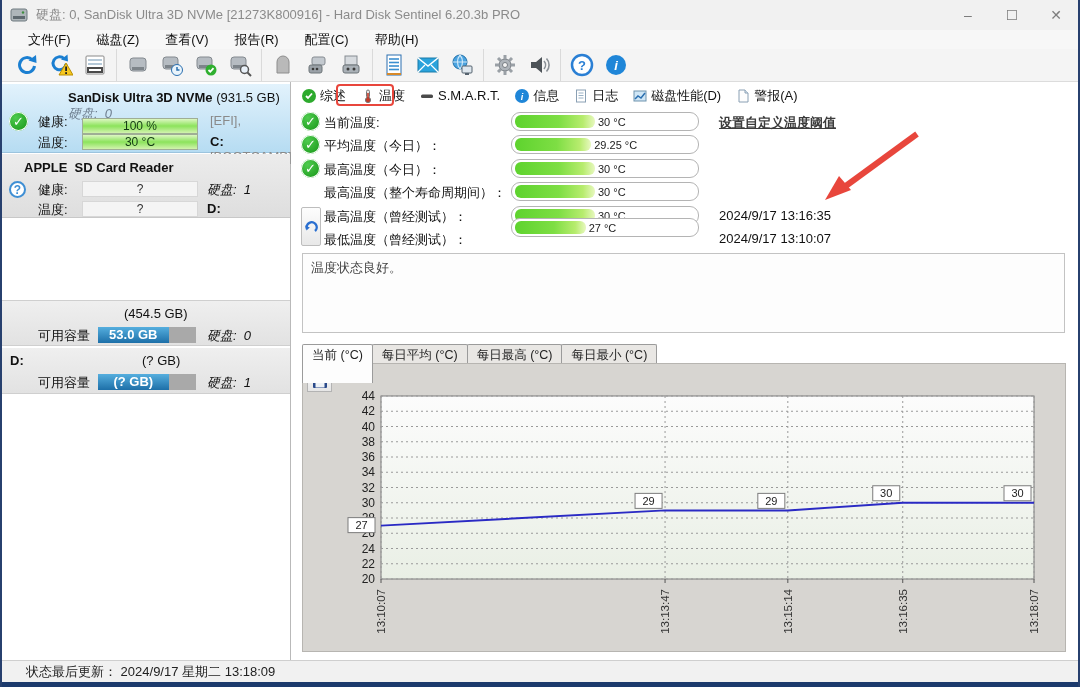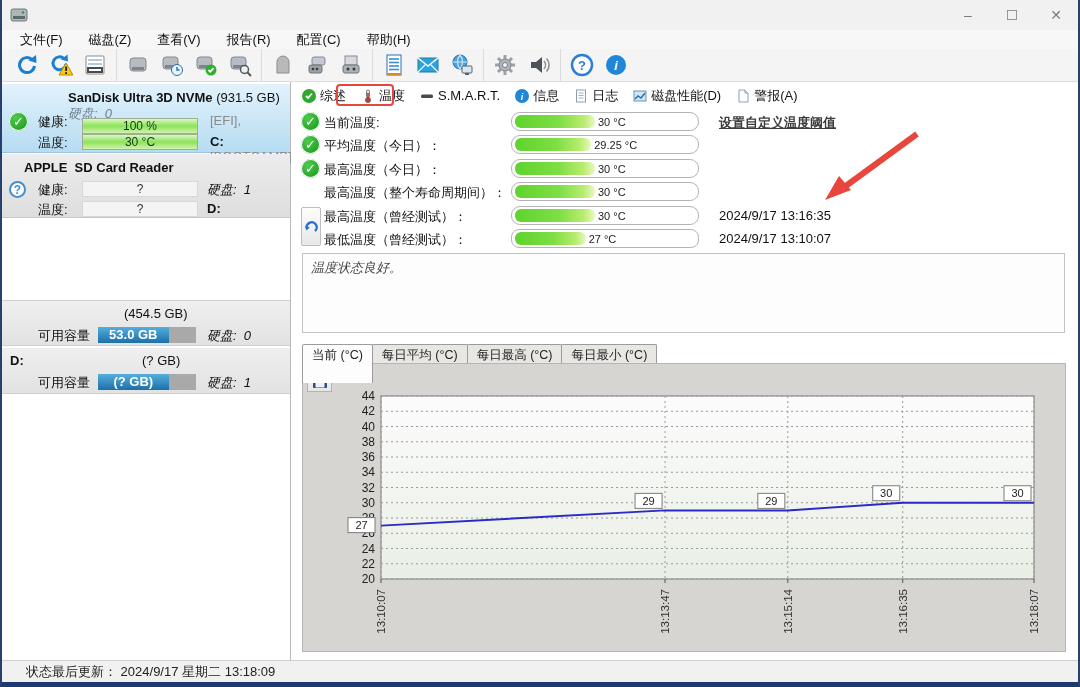--- a/index.html
+++ b/index.html
@@ -8,21 +8,21 @@
   #window { position:relative; width:1080px; height:687px; background:#fff; border-left:2px solid #27406e; border-right:2px solid #27406e; overflow:hidden; }
   .abs { position:absolute; }
 
   
   #titlebar { left:0; top:0; width:100%; height:30px; background:#f1f1f1; display:flex; align-items:center; }
   #title-text { color:#8b8b8b; font-size:13px; margin-left:8px; }
   .winbtn { width:44px; height:30px; display:flex; align-items:center; justify-content:center; color:#7d7d7d; font-size:14px; }
   #win-controls { position:absolute; right:0; top:0; display:flex; }
 
   
-  #menubar { left:0; top:30px; width:100%; height:19px; background:#f7f7f7; display:flex; align-items:center; padding-left:18px; gap:26px; font-size:13px; color:#111; }
+  #menubar { left:0; top:30px; width:100%; height:19px; background:#f7f7f7; display:flex; align-items:center; padding-left:26px; gap:26px; font-size:13px; color:#111; }
 
   
   #toolbar { left:0; top:49px; width:100%; height:33px; background:#f4f4f4; border-bottom:1px solid #dcdcdc; display:flex; align-items:center; padding-left:4px; }
   .tgroup { display:flex; align-items:center; height:100%; padding:0 6px; border-right:1px solid #dadada; gap:4px; }
   .tbtn { width:30px; height:28px; display:flex; align-items:center; justify-content:center; }
   .tbtn svg { width:24px; height:24px; }
 
   
   #sidebar { left:0; top:82px; width:289px; height:578px; background:#fff; border-right:1px solid #b9b9b9; }
   .sideblock { position:absolute; left:0; width:288px; }
@@ -44,21 +44,21 @@
   
   .trowlabel { position:absolute; left:322px; font-size:13px; color:#111; }
   .tbar { position:absolute; left:509px; width:188px; height:19px; border:1px solid #b4b4b4; border-radius:9px; background:#fff; display:flex; align-items:center; overflow:hidden; }
   .tbar-fill { height:13px; margin-left:3px; border-radius:6px; background:linear-gradient(90deg,#5ed32e,#7ede44 55%,#b7ec6e 85%,#e8f8c0); flex:none; }
   .tbar-val { font-size:11px; color:#222; margin-left:3px; white-space:nowrap; }
   .rowicon { position:absolute; left:299px; }
   .rlink { position:absolute; left:717px; font-size:13px; color:#3c3c3c; text-decoration:underline; font-weight:bold; }
   .rtime { position:absolute; left:717px; font-size:13px; color:#111; }
   #undo-btn { position:absolute; left:299px; top:207px; width:20px; height:39px; background:linear-gradient(#fdfdfd,#e8e8e8); border:1px solid #bdbdbd; border-radius:2px; display:flex; align-items:center; justify-content:center; }
 
-  #msgbox { left:300px; top:253px; width:763px; height:80px; border:1px solid #c3c3c3; background:#fdfdfd; padding:5px 8px; font-size:13px; color:#444;font-style:italic; }
+  #msgbox { left:300px; top:253px; width:763px; height:80px; border:1px solid #c3c3c3; background:#fdfdfd; padding:5px 8px; font-size:13px; color:#444; }
 
   
   #chart-tabs { left:300px; top:344px; display:flex; font-size:12.5px; }
   .ctab { padding:2px 9px 3px 9px; border:1px solid #9b9b9b; border-bottom:none; background:#e9e7e4; color:#222; margin-right:-1px; border-radius:2px 2px 0 0; }
   .ctab.active { background:#fdfdfd; position:relative; z-index:2; padding-bottom:19px; }
 
   
   #chart-panel { left:300px; top:363px; width:764px; height:289px; background:#d7d5d1; border:1px solid #b7b5b1; }
   #save-btn { position:absolute; left:4px; top:5px; width:25px; height:23px; background:linear-gradient(#fcfcfc,#e6e6e6); border:1px solid #b3b3b3; display:flex; align-items:center; justify-content:center; }
 
@@ -73,20 +73,21 @@
 <body>
 
 <div id="window">
 
   <div id="titlebar" class="abs">
     <svg width="18" height="16" viewBox="0 0 18 16" style="margin-left:8px">
         <rect x="1" y="2" width="16" height="12" rx="2" fill="#aeb6ba" stroke="#6f7a80"></rect>
         <rect x="3" y="9" width="12" height="3" fill="#5f6a70"></rect>
         <circle cx="13" cy="5.5" r="1.2" fill="#3f8f3f"></circle>
       </svg>
+    <span id="title-text">硬盘:   0, SanDisk Ultra 3D NVMe [21273K800916]  -  Hard Disk Sentinel 6.20.3b PRO</span>
     <div id="win-controls">
       <div class="winbtn">–</div>
       <div class="winbtn">☐</div>
       <div class="winbtn">✕</div>
     </div>
   </div>
 
   <div id="menubar" class="abs">
     <span>文件(F)</span>
     <span>磁盘(Z)</span>
@@ -394,21 +395,21 @@
       </svg>
     </div>
   <div class="trowlabel" style="top:208px;">最高温度（曾经测试）：</div>
   <div class="tbar" style="top:206px;">
       <div class="tbar-fill" style="width: 43%;"></div>
       <span class="tbar-val">30 °C</span>
     </div>
   <div class="rtime" style="top:208px;">2024/9/17 13:16:35</div>
 
   <div class="trowlabel" style="top:231px;">最低温度（曾经测试）：</div>
-  <div class="tbar" style="top:229px;border-radius:8px;">
+  <div class="tbar" style="top:218px;">
       <div class="tbar-fill" style="width: 38%;"></div>
       <span class="tbar-val">27 °C</span>
     </div>
   <div class="rtime" style="top:231px;">2024/9/17 13:10:07</div>
 
   <svg class="abs" style="left:815px; top:128px; z-index:60;" width="110" height="80" viewBox="0 0 110 80">
     <line x1="100" y1="6" x2="26" y2="60" stroke="#e8463c" stroke-width="6"></line>
     <polygon points="8,72 22,48 34,62" fill="#e8463c"></polygon>
   </svg>
 

